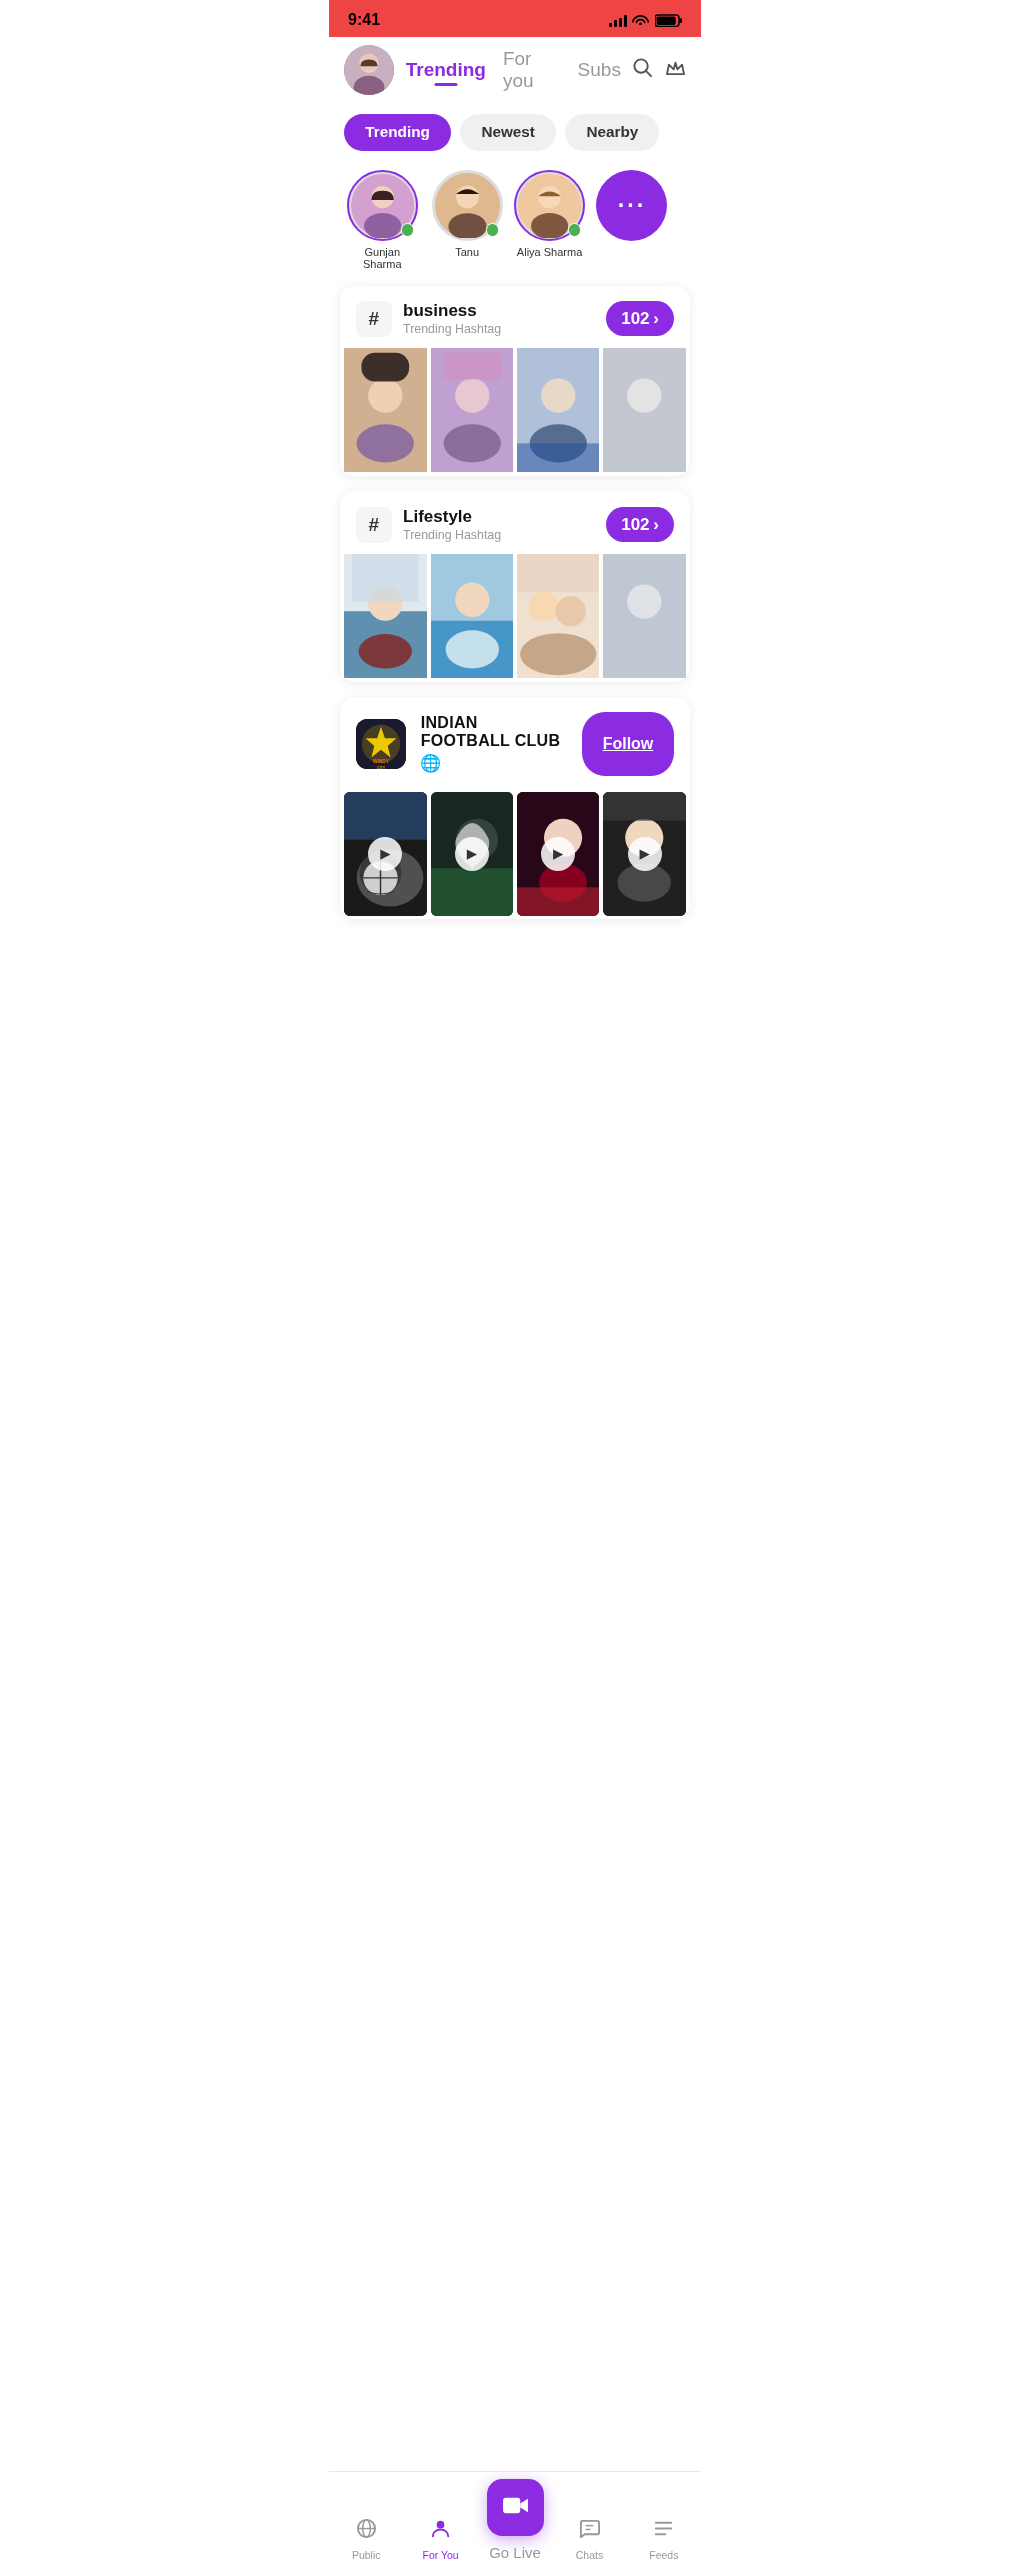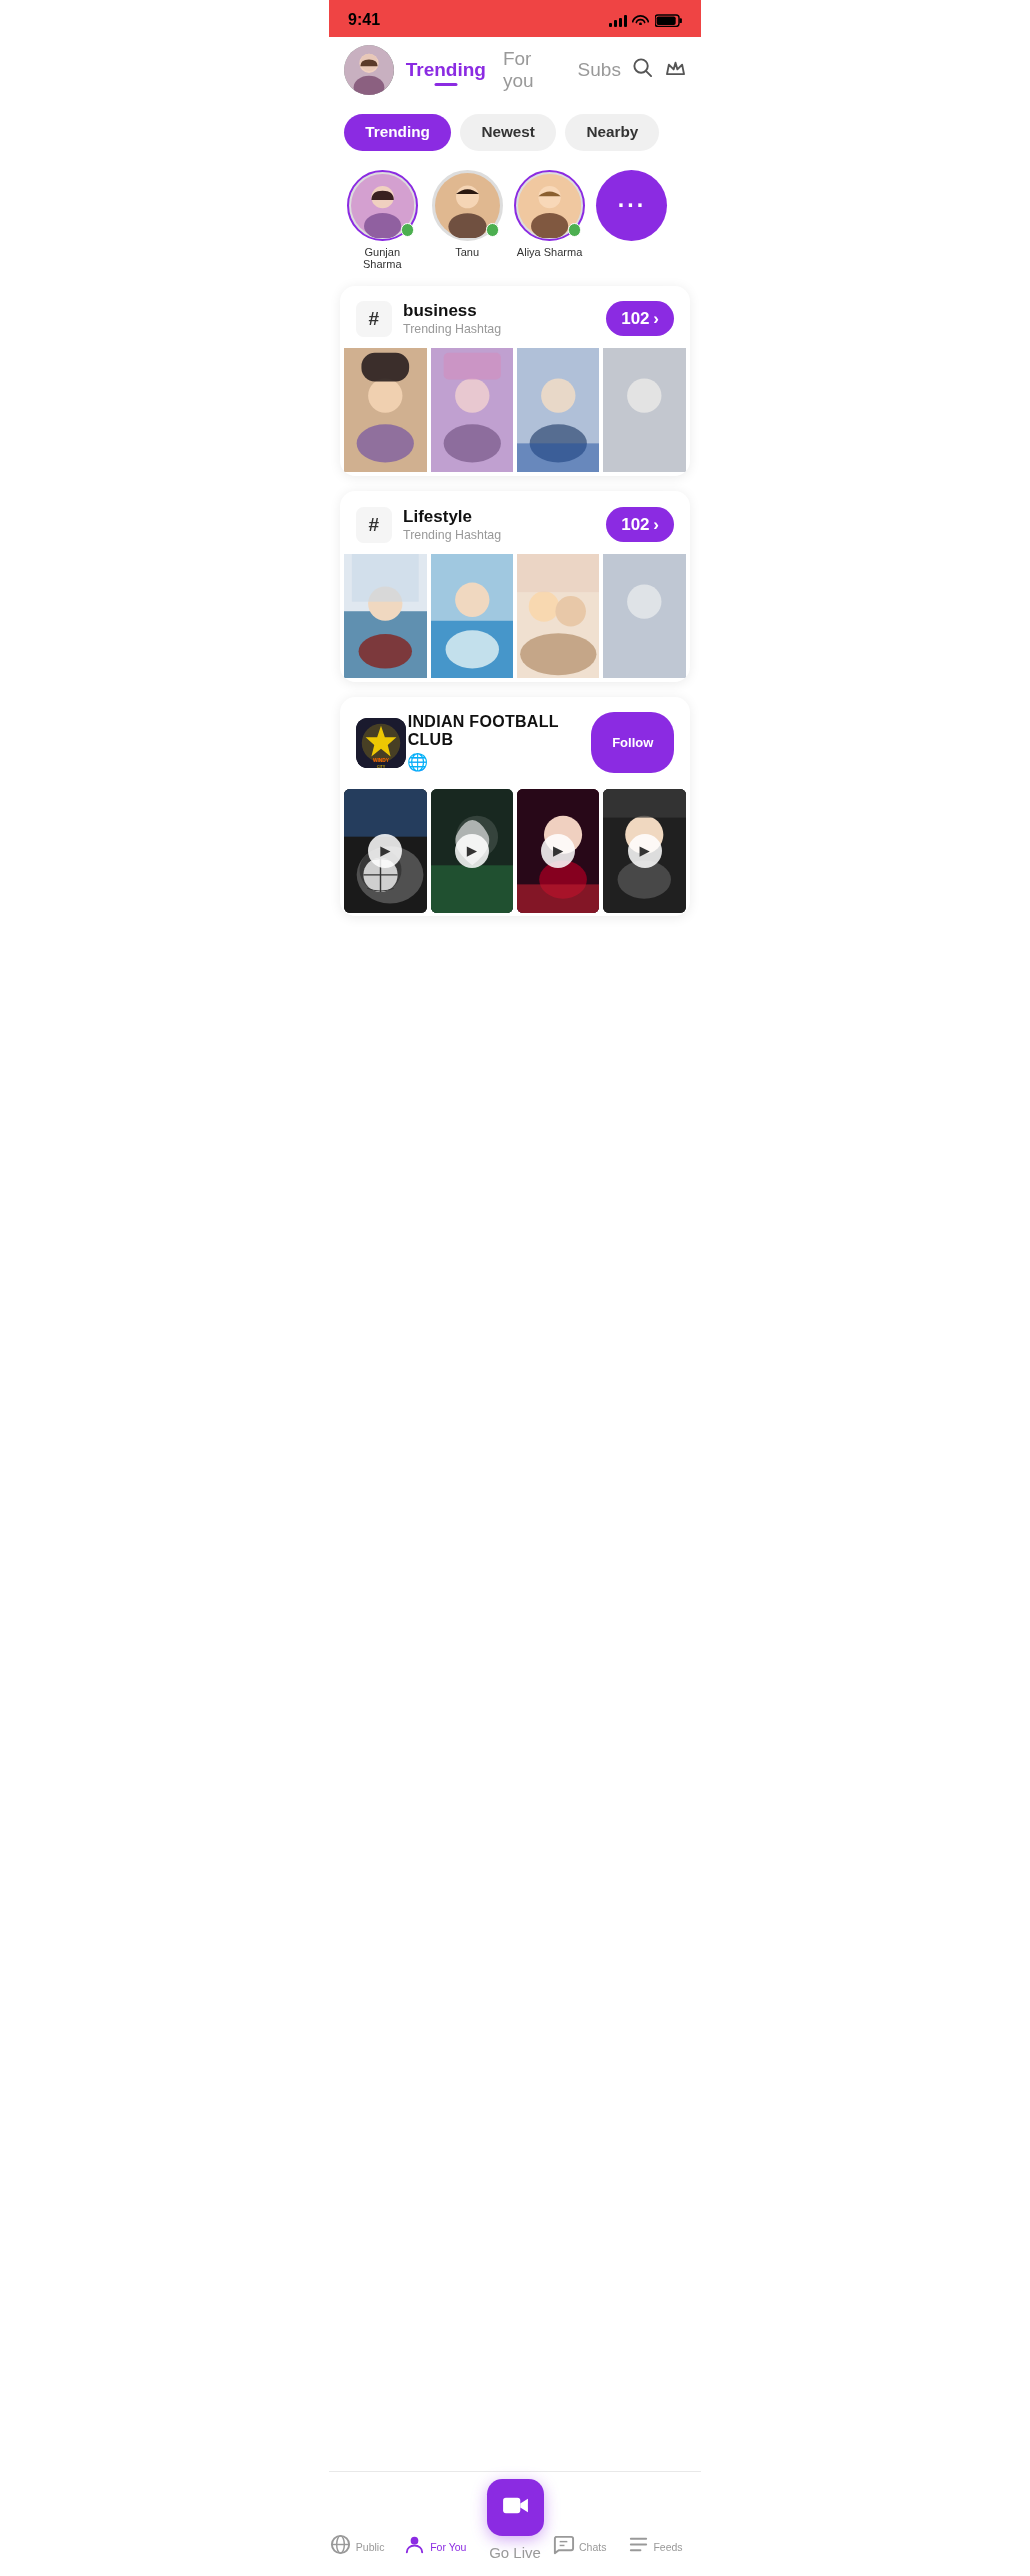--- a/index.html
+++ b/index.html
@@ -261,21 +261,21 @@
       overflow: hidden;
     }
     .photo-thumb:first-child { margin-left: 3.8px; }
     .photo-thumb:last-child { margin-right: 3.8px; }
 
     
     .club-header {
       display: flex;
       align-items: center;
       padding: 15.3px;
-      gap: 2px;
+      gap: 15px;
       justify-content: center;
     }
     .club-logo {
       width: 50px;
       height: 50px;
       border-radius: 11.4px;
       background: #1a1a2e;
       display: flex;
       align-items: center;
       justify-content: center;
@@ -288,23 +288,24 @@
       font-weight: 800;
       color: #111;
       letter-spacing: 0.3px;
     }
     .follow-btn {
       background: #8B2BE2;
       color: #fff;
       border: none;
       border-radius: 23px;
       padding: 23px 21px;
-      font-size: 13px;
+      font-size: 16px;
       font-weight: 700;
       cursor: pointer;
+      text-decoration: underline;
     }
     .video-grid {
       display: flex;
       gap: 3.8px;
       padding: 0 3.8px 3.8px;
     }
     .video-thumb {
       flex: 1;
       height: 124px;
       background: #555;
@@ -349,21 +350,21 @@
       width: 372px;
       background: #fff;
       border-top: 1px solid #e8e8e8;
       display: flex;
       align-items: flex-end;
       padding: 7.6px 0 15.3px;
     }
     .nav-item {
       flex: 1;
       display: flex;
-      flex-direction: row;
+      flex-direction: column;
       align-items: center;
       gap: 3.8px;
       cursor: pointer;
     }
     .nav-icon {
       font-size: 21px;
       color: #999;
     }
     .nav-icon.active { color: #8B2BE2; }
     .nav-label {

